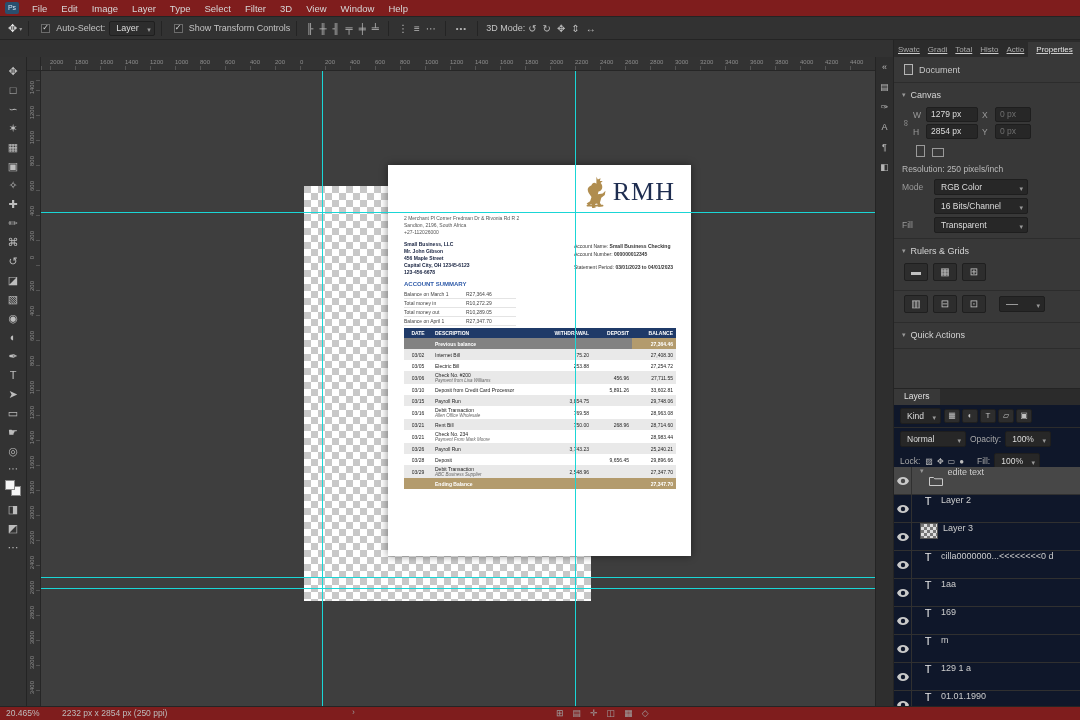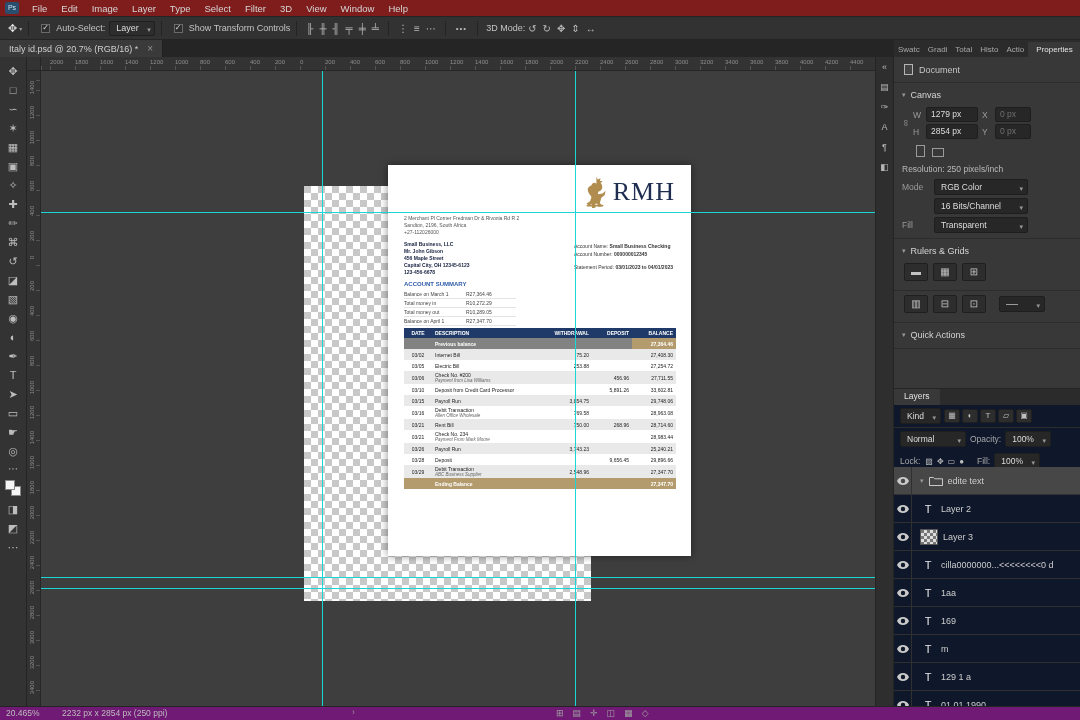--- a/index.html
+++ b/index.html
@@ -72,21 +72,21 @@
 .tr.prev .c4{background:var(--gold,#b39b6d);height:100%;display:flex;align-items:center;justify-content:flex-end;}
 .tr.end{background:var(--gold,#b39b6d);color:#fff;font-weight:bold;}
 .td{padding:1px 3px;}
 .sub{display:block;font-size:4.5px;font-style:italic;color:#666;font-weight:normal;}
 
 
 .right-strip{position:absolute;right:187px;top:57px;width:18px;bottom:14px;background:#2e2e2e;border-left:1px solid #242424;display:flex;flex-direction:column;align-items:center;padding-top:5px;gap:10px;z-index:20;}
 .strip-ic{font-size:9px;color:#b5b5b5;}
 
 
-.right-panels{position:absolute;right:0;top:40px;width:187px;bottom:14px;background:#383838;border-left:1px solid #242424;z-index:20;}
+.right-panels{position:absolute;right:0;top:40px;width:187px;bottom:14px;background:#383838;border-left:1px solid #242424;z-index:20;text-decoration:underline;}
 .panel-tabs{height:17px;background:#2b2b2b;display:flex;align-items:flex-end;font-size:8px;color:#a8a8a8;overflow:hidden;}
 .ptab{padding:3px 4px;white-space:nowrap;}
 .ptab.active{background:#383838;color:#e3e3e3;padding:3px 8px;}
 .props{position:absolute;left:0;right:0;top:17px;height:331px;overflow:hidden;font-size:9px;color:#c6c6c6;}
 .props-doc{display:flex;align-items:center;gap:6px;padding:7px 10px;border-bottom:1px solid #2c2c2c;}
 .doc-ic{width:9px;height:11px;border:1px solid #b5b5b5;background:#444;}
 .sec-head{display:flex;align-items:center;gap:5px;padding:7px 8px 3px;color:#d4d4d4;}
 .sec-head::before{content:"▾";font-size:7px;color:#999;}
 .sec{border-bottom:1px solid #2c2c2c;padding-bottom:5px;}
 .dim-rows{display:flex;padding:2px 6px 0;}
@@ -113,31 +113,31 @@
 .layers-tabrow{height:16px;background:#2b2b2b;display:flex;}
 .layers-tab{background:#383838;color:#e0e0e0;font-size:8.5px;padding:2px 10px;}
 .lfilter{display:flex;align-items:center;gap:3px;padding:3px 6px;border-bottom:1px solid #2c2c2c;}
 .kind{min-width:40px;}
 .lf-ic{width:16px;height:14px;background:#2d2d2d;border:1px solid #1f1f1f;color:#c0c0c0;font-size:8px;text-align:center;line-height:12px;border-radius:2px;}
 .lblend,.llock{display:flex;align-items:center;gap:4px;padding:3px 6px;font-size:8.5px;color:#a8a8a8;}
 .small-select{min-width:42px;}
 .blend-select{min-width:66px;}
 .lk-ic{font-size:8px;color:#bdbdbd;padding:0 1px;}
 .llist{position:absolute;left:0;right:0;top:78px;bottom:0;overflow:hidden;}
-.lrow{display:flex;align-items:center;height:28px;border-bottom:1px solid #303030;padding:0 4px 0 0;gap:5px;color:#cdcdcd;font-size:9px;}
+.lrow{display:flex;height:28px;border-bottom:1px solid #303030;padding:0 4px 0 0;gap:5px;color:#cdcdcd;font-size:9px;}
 .lrow.sel{background:#474747;}
 .eyecell{width:18px;align-self:stretch;display:flex;align-items:center;justify-content:center;border-right:1px solid #303030;margin-right:3px;flex:0 0 auto;}
 .tglyph{width:16px;text-align:center;color:#e6e6e6;font-size:11px;flex:0 0 auto;}
 .checkthumb{width:18px;height:16px;background:repeating-conic-gradient(#ddd 0% 25%,#777 0% 50%);background-size:6px 6px;border:1px solid #555;flex:0 0 auto;}
 .chev-s{font-size:7px;color:#999;flex:0 0 auto;}
 .licon{flex:0 0 auto;display:flex;align-items:center;}
 .lname{white-space:nowrap;overflow:hidden;text-overflow:ellipsis;}
 
 
-.statusbar{position:absolute;left:0;right:0;bottom:0;height:14px;background:#701a75;border-top:1px solid #242424;font-size:8.5px;color:#bdbdbd;z-index:30;}
+.statusbar{position:absolute;left:0;right:0;bottom:0;height:14px;background:#7f1d1d;border-top:1px solid #242424;font-size:8.5px;color:#bdbdbd;z-index:30;}
 .sb-zoom{position:absolute;left:6px;top:1px;}
 .sb-dims{position:absolute;left:62px;top:1px;}
 .sb-chev{position:absolute;left:352px;top:0;color:#9a9a9a;}
 .sb-icons{position:absolute;left:556px;top:1px;display:flex;gap:9px;font-size:9px;color:#9f9f9f;}
 </style>
 </head>
 <body>
 
 <div id="app">
 
@@ -189,26 +189,20 @@
     <span class="ob-label">3D Mode:</span>
     <span id="mode-icons" style="display:flex;">
         <span class="ob-ic">↺</span>
         <span class="ob-ic">↻</span>
         <span class="ob-ic">✥</span>
         <span class="ob-ic">⇕</span>
         <span class="ob-ic">↔</span>
       </span>
   </div>
 
-  <div class="tabbar">
-    <div class="doc-tab">
-      <span>Italy id.psd @ 20.7% (RGB/16) *</span>
-      <span class="close">×</span>
-    </div>
-  </div>
 
   <div class="toolbar">
     <div id="tools" style="display:flex;flex-direction:column;align-items:center;">
         <div class="tool">✥</div>
         <div class="tool">□</div>
         <div class="tool">∽</div>
         <div class="tool">✶</div>
         <div class="tool">▦</div>
         <div class="tool">▣</div>
         <div class="tool">✧</div>

